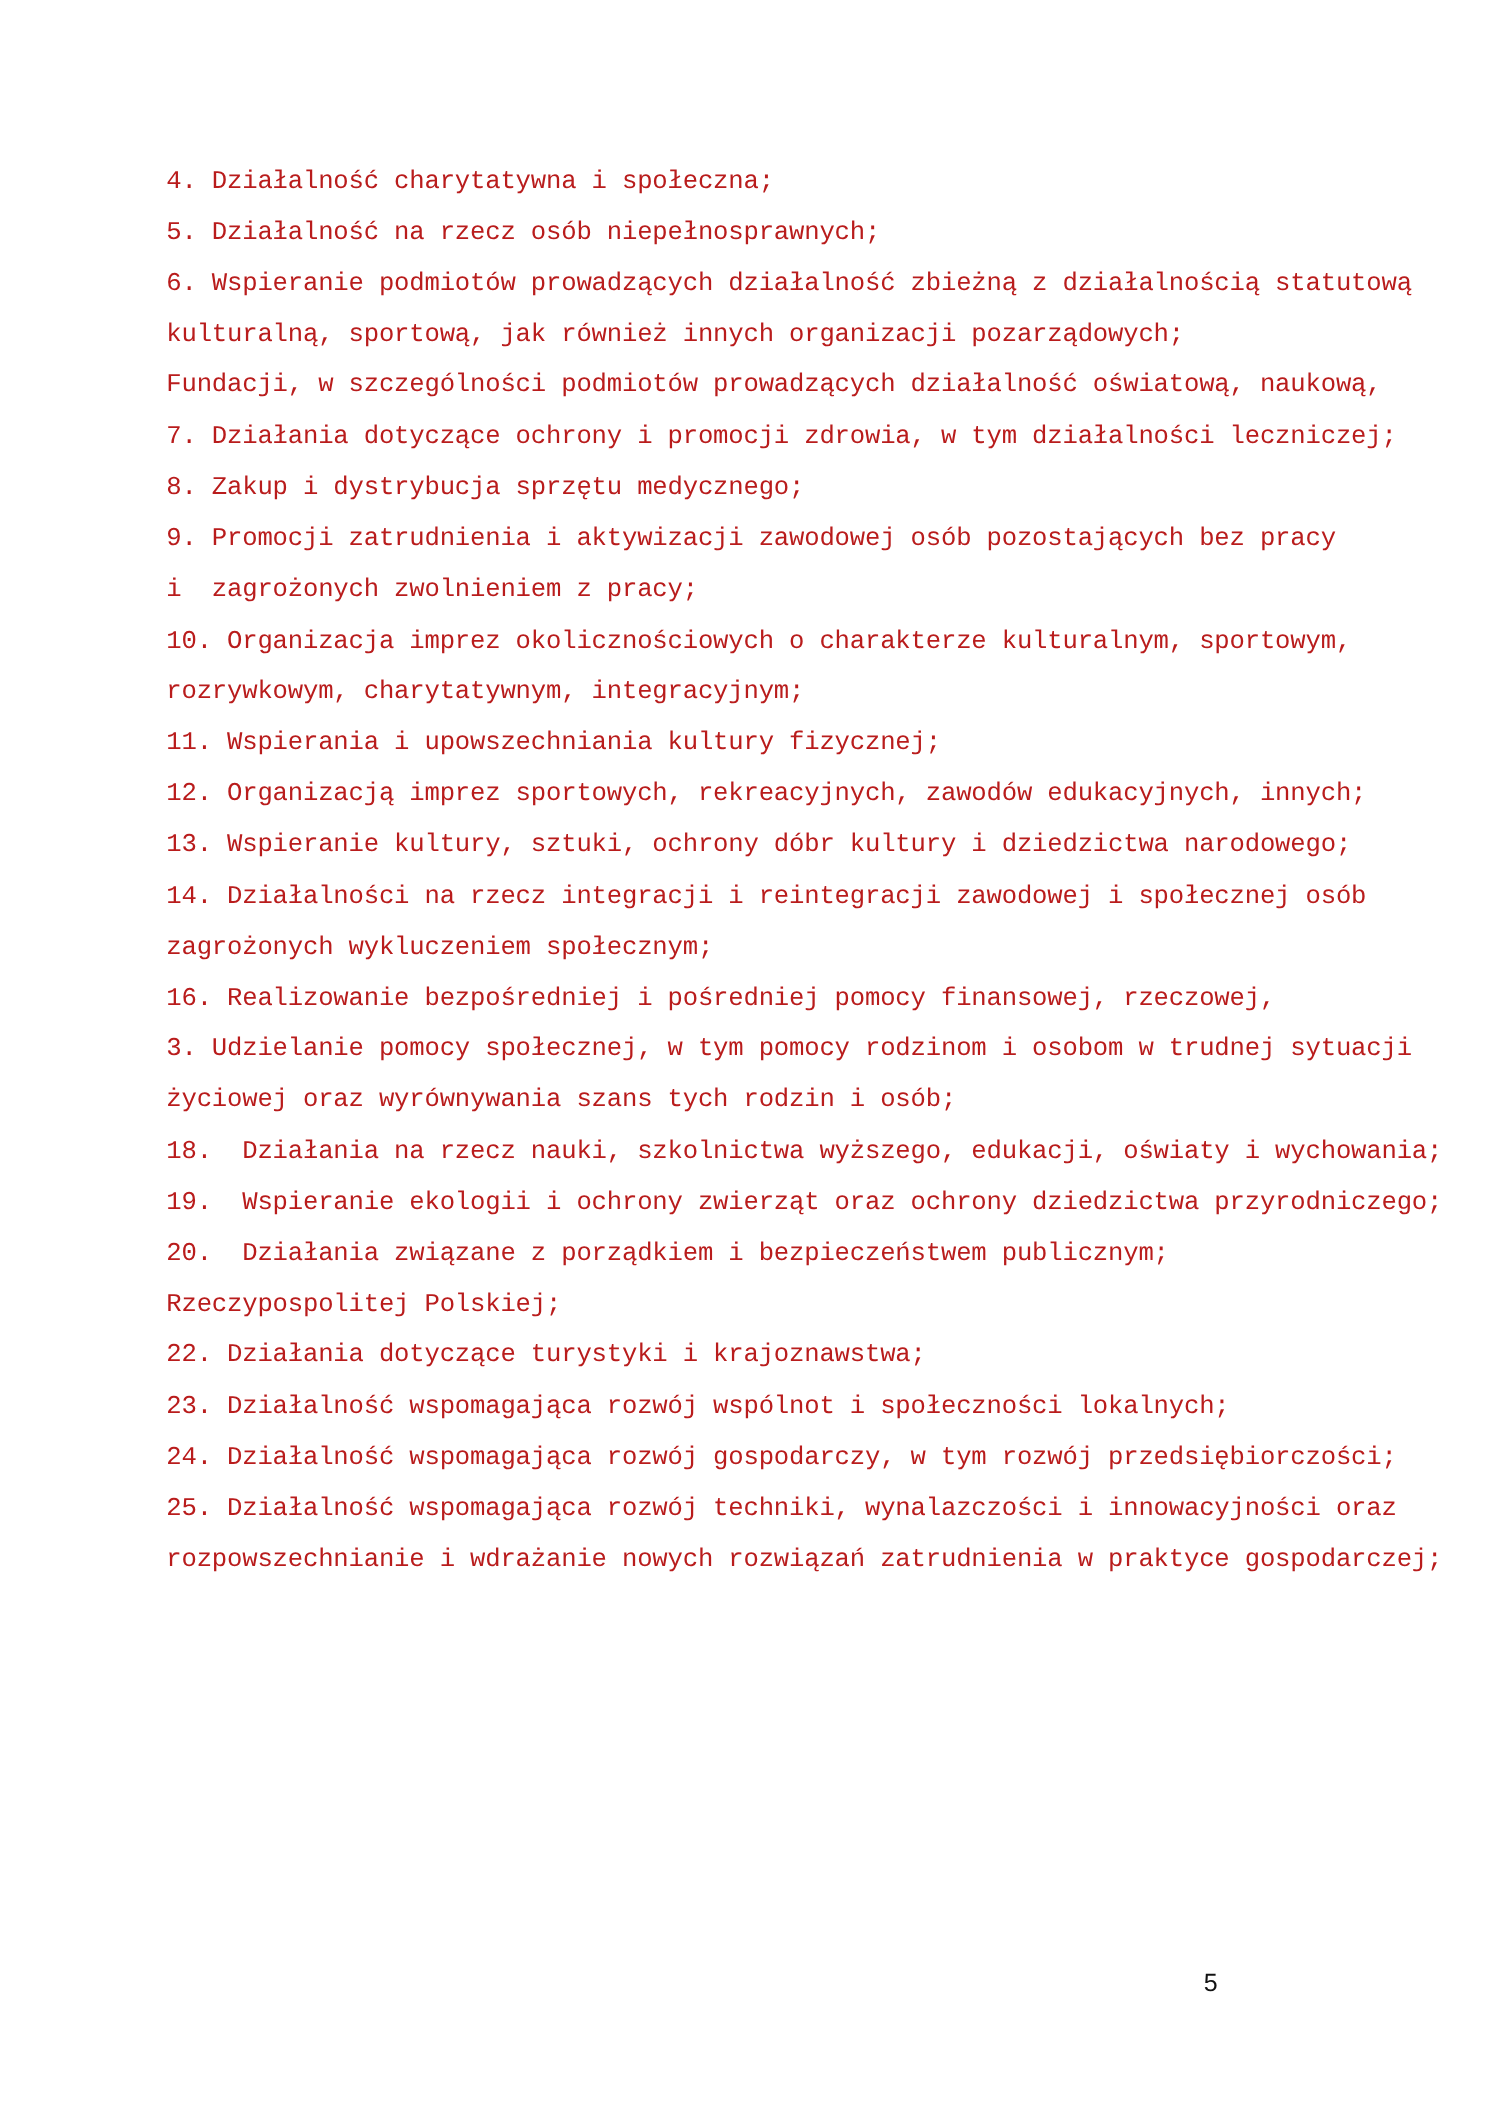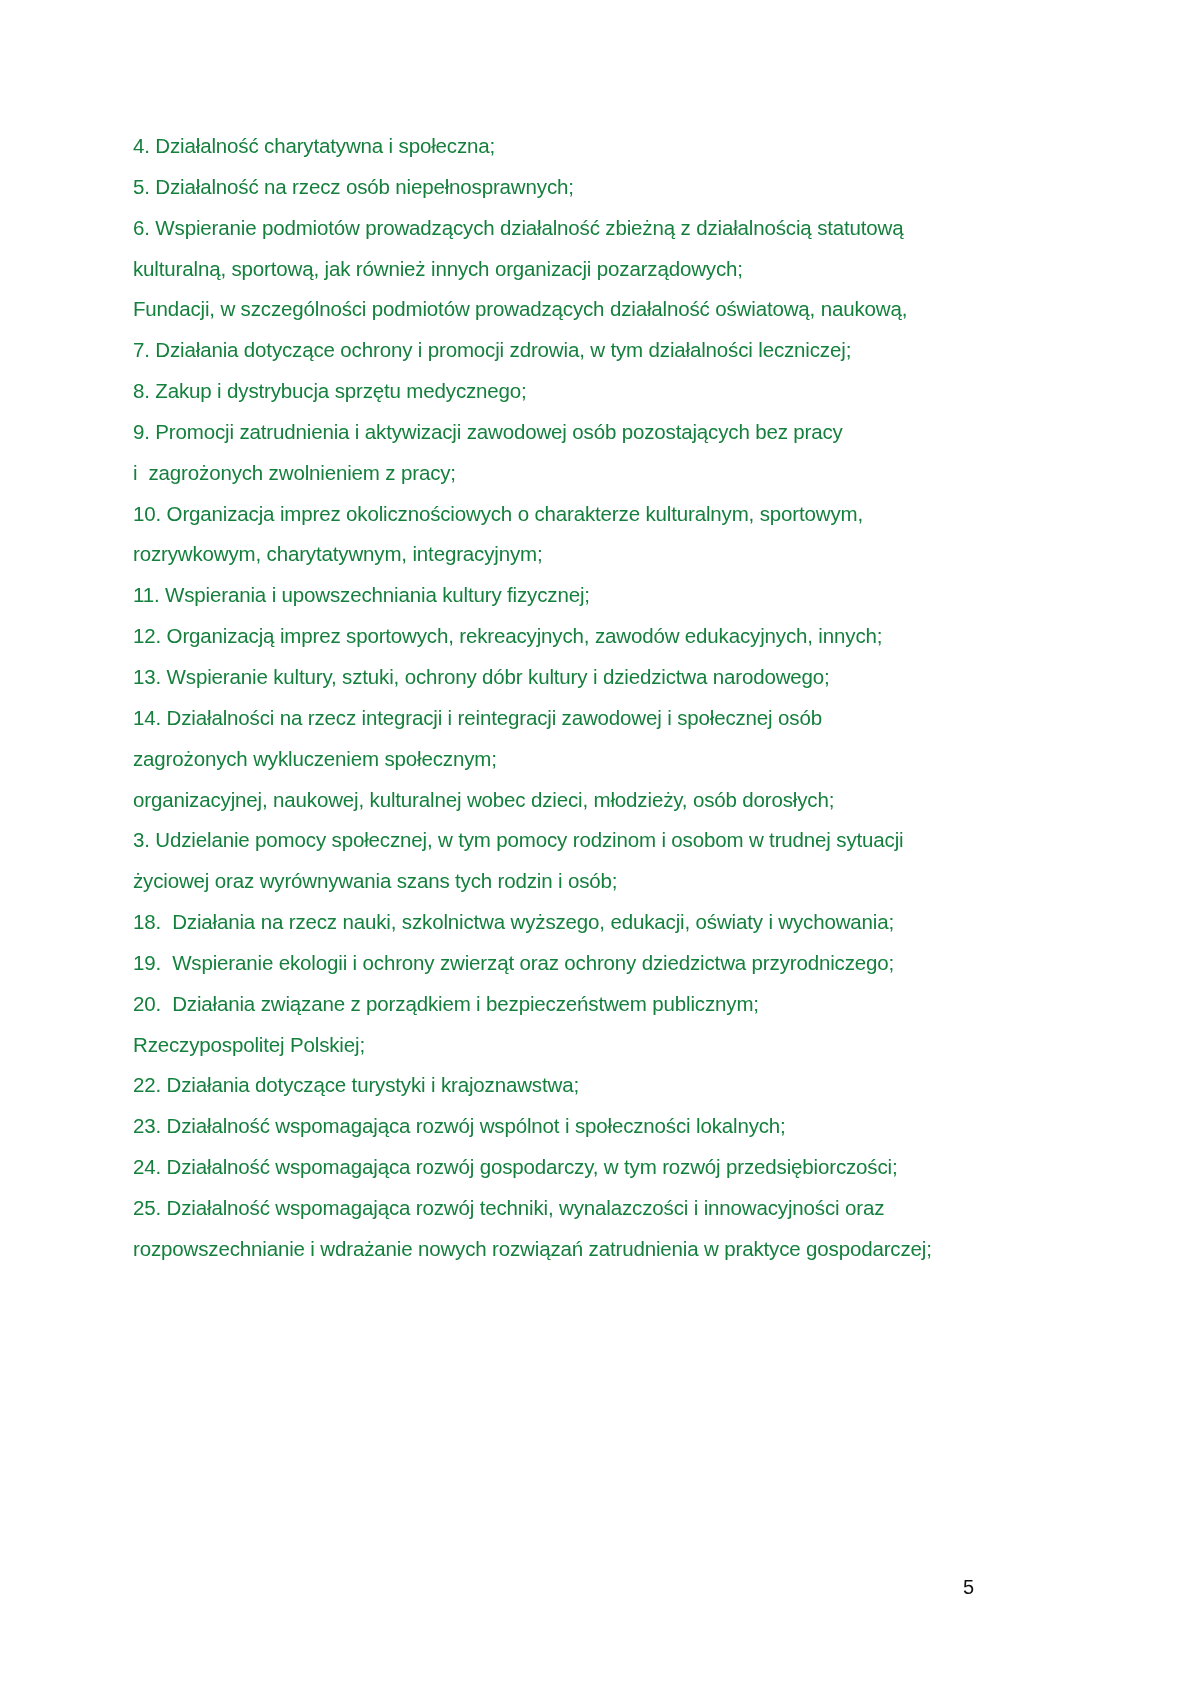--- a/index.html
+++ b/index.html
@@ -18,23 +18,23 @@
       left: 0; top: 0;
       width: 1190px;
       height: 1683px;
       background: #ffffff;
     }
     .content {
       position: absolute;
       left: 133px;
       top: 126px;
       width: 880px;
-      font-family: Liberation Sans, sans-serif;
+      font-family: Liberation Mono, monospace;
       font-size: 20.5px;
-      color: #15803d;
+      color: #b91c1c;
       letter-spacing: -0.15px;
     }
     .line {
       height: 40.85px;
       line-height: 40.85px;
       white-space: pre;
     }
     .page-number {
       position: absolute;
       left: 963px;
@@ -58,21 +58,21 @@
     <div class="line">8. Zakup i dystrybucja sprzętu medycznego;</div>
     <div class="line">9. Promocji zatrudnienia i aktywizacji zawodowej osób pozostających bez pracy</div>
     <div class="line">i  zagrożonych zwolnieniem z pracy;</div>
     <div class="line">10. Organizacja imprez okolicznościowych o charakterze kulturalnym, sportowym,</div>
     <div class="line">rozrywkowym, charytatywnym, integracyjnym;</div>
     <div class="line">11. Wspierania i upowszechniania kultury fizycznej;</div>
     <div class="line">12. Organizacją imprez sportowych, rekreacyjnych, zawodów edukacyjnych, innych;</div>
     <div class="line">13. Wspieranie kultury, sztuki, ochrony dóbr kultury i dziedzictwa narodowego;</div>
     <div class="line">14. Działalności na rzecz integracji i reintegracji zawodowej i społecznej osób</div>
     <div class="line">zagrożonych wykluczeniem społecznym;</div>
-    <div class="line">organizacyjnej, naukowej, kulturalnej wobec dzieci, młodzieży, osób dorosłych;</div>
+    <div class="line">16. Realizowanie bezpośredniej i pośredniej pomocy finansowej, rzeczowej,</div>
     <div class="line">3. Udzielanie pomocy społecznej, w tym pomocy rodzinom i osobom w trudnej sytuacji</div>
     <div class="line">życiowej oraz wyrównywania szans tych rodzin i osób;</div>
     <div class="line">18.  Działania na rzecz nauki, szkolnictwa wyższego, edukacji, oświaty i wychowania;</div>
     <div class="line">19.  Wspieranie ekologii i ochrony zwierząt oraz ochrony dziedzictwa przyrodniczego;</div>
     <div class="line">20.  Działania związane z porządkiem i bezpieczeństwem publicznym;</div>
     <div class="line">Rzeczypospolitej Polskiej;</div>
     <div class="line">22. Działania dotyczące turystyki i krajoznawstwa;</div>
     <div class="line">23. Działalność wspomagająca rozwój wspólnot i społeczności lokalnych;</div>
     <div class="line">24. Działalność wspomagająca rozwój gospodarczy, w tym rozwój przedsiębiorczości;</div>
     <div class="line">25. Działalność wspomagająca rozwój techniki, wynalazczości i innowacyjności oraz</div>

